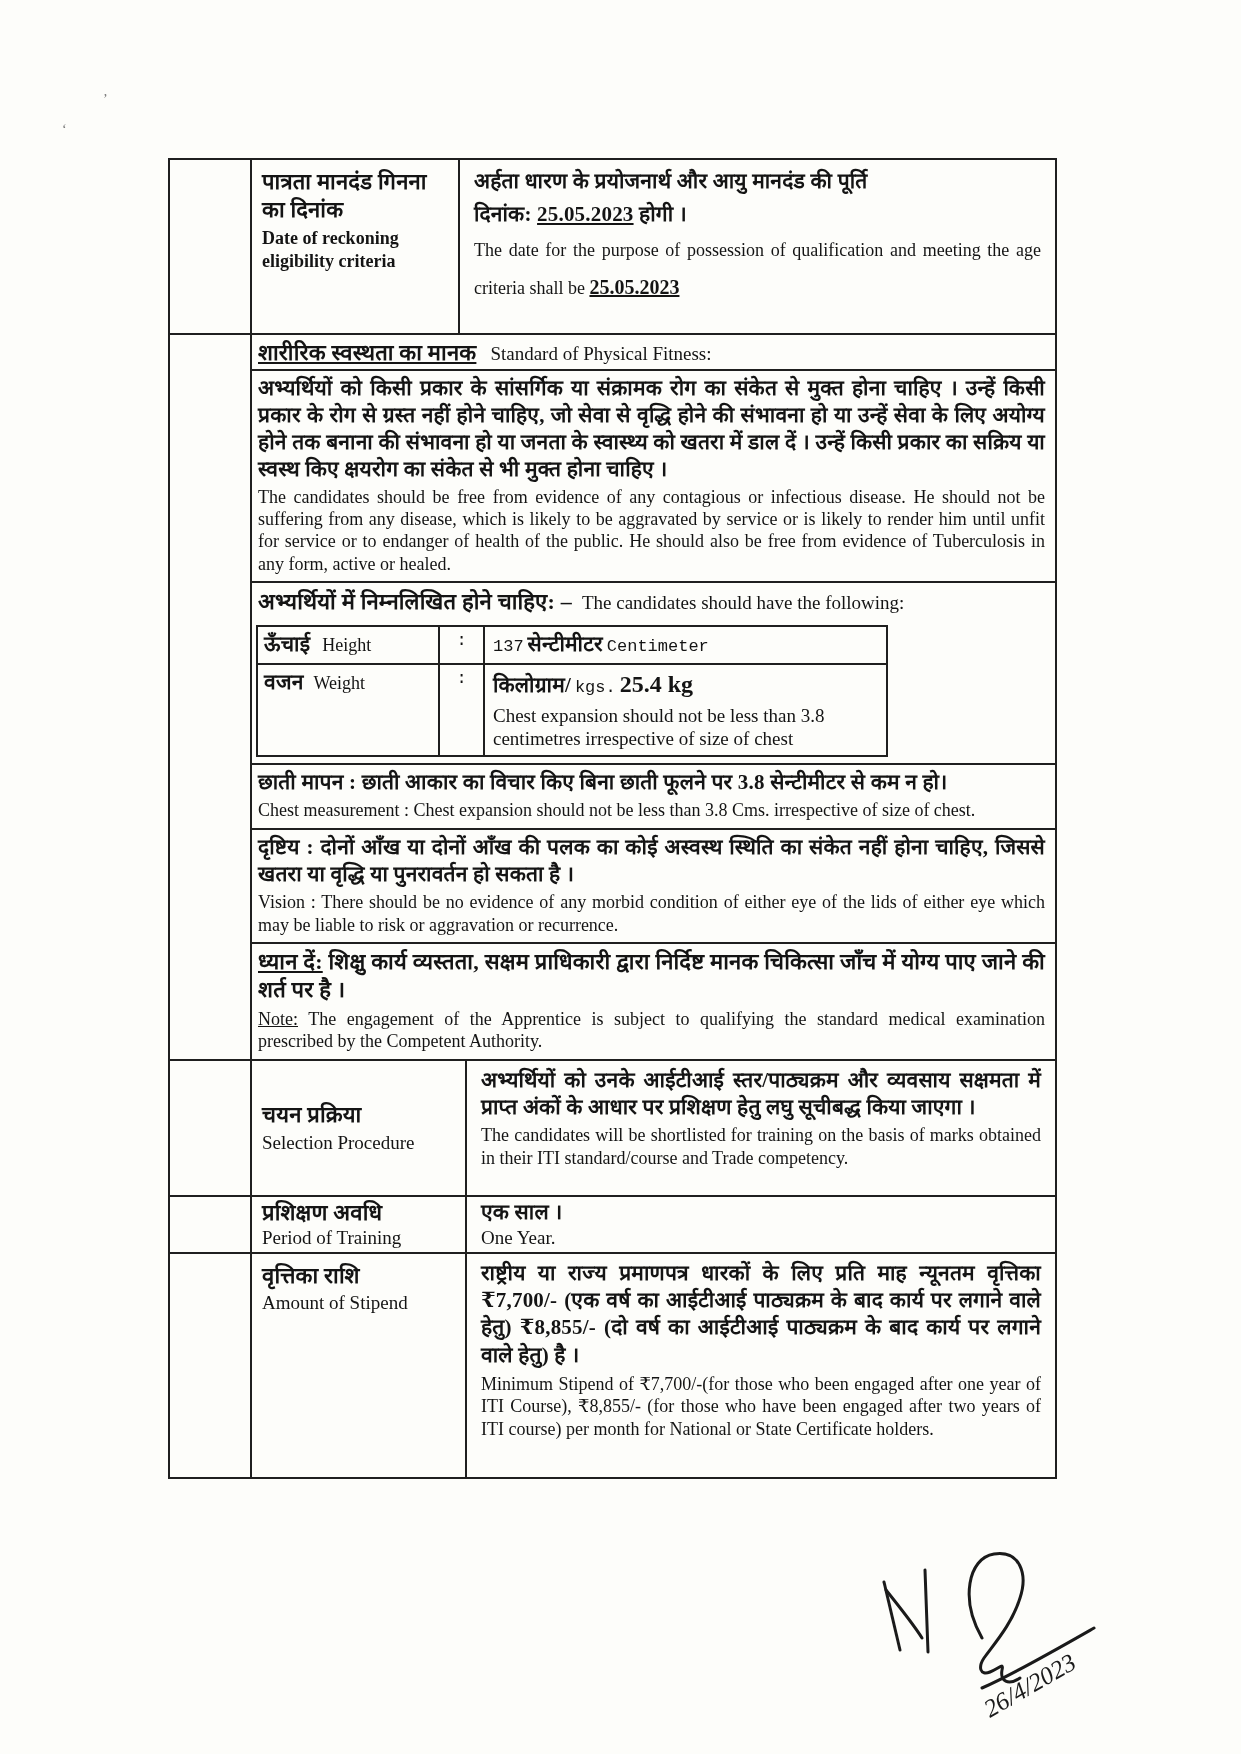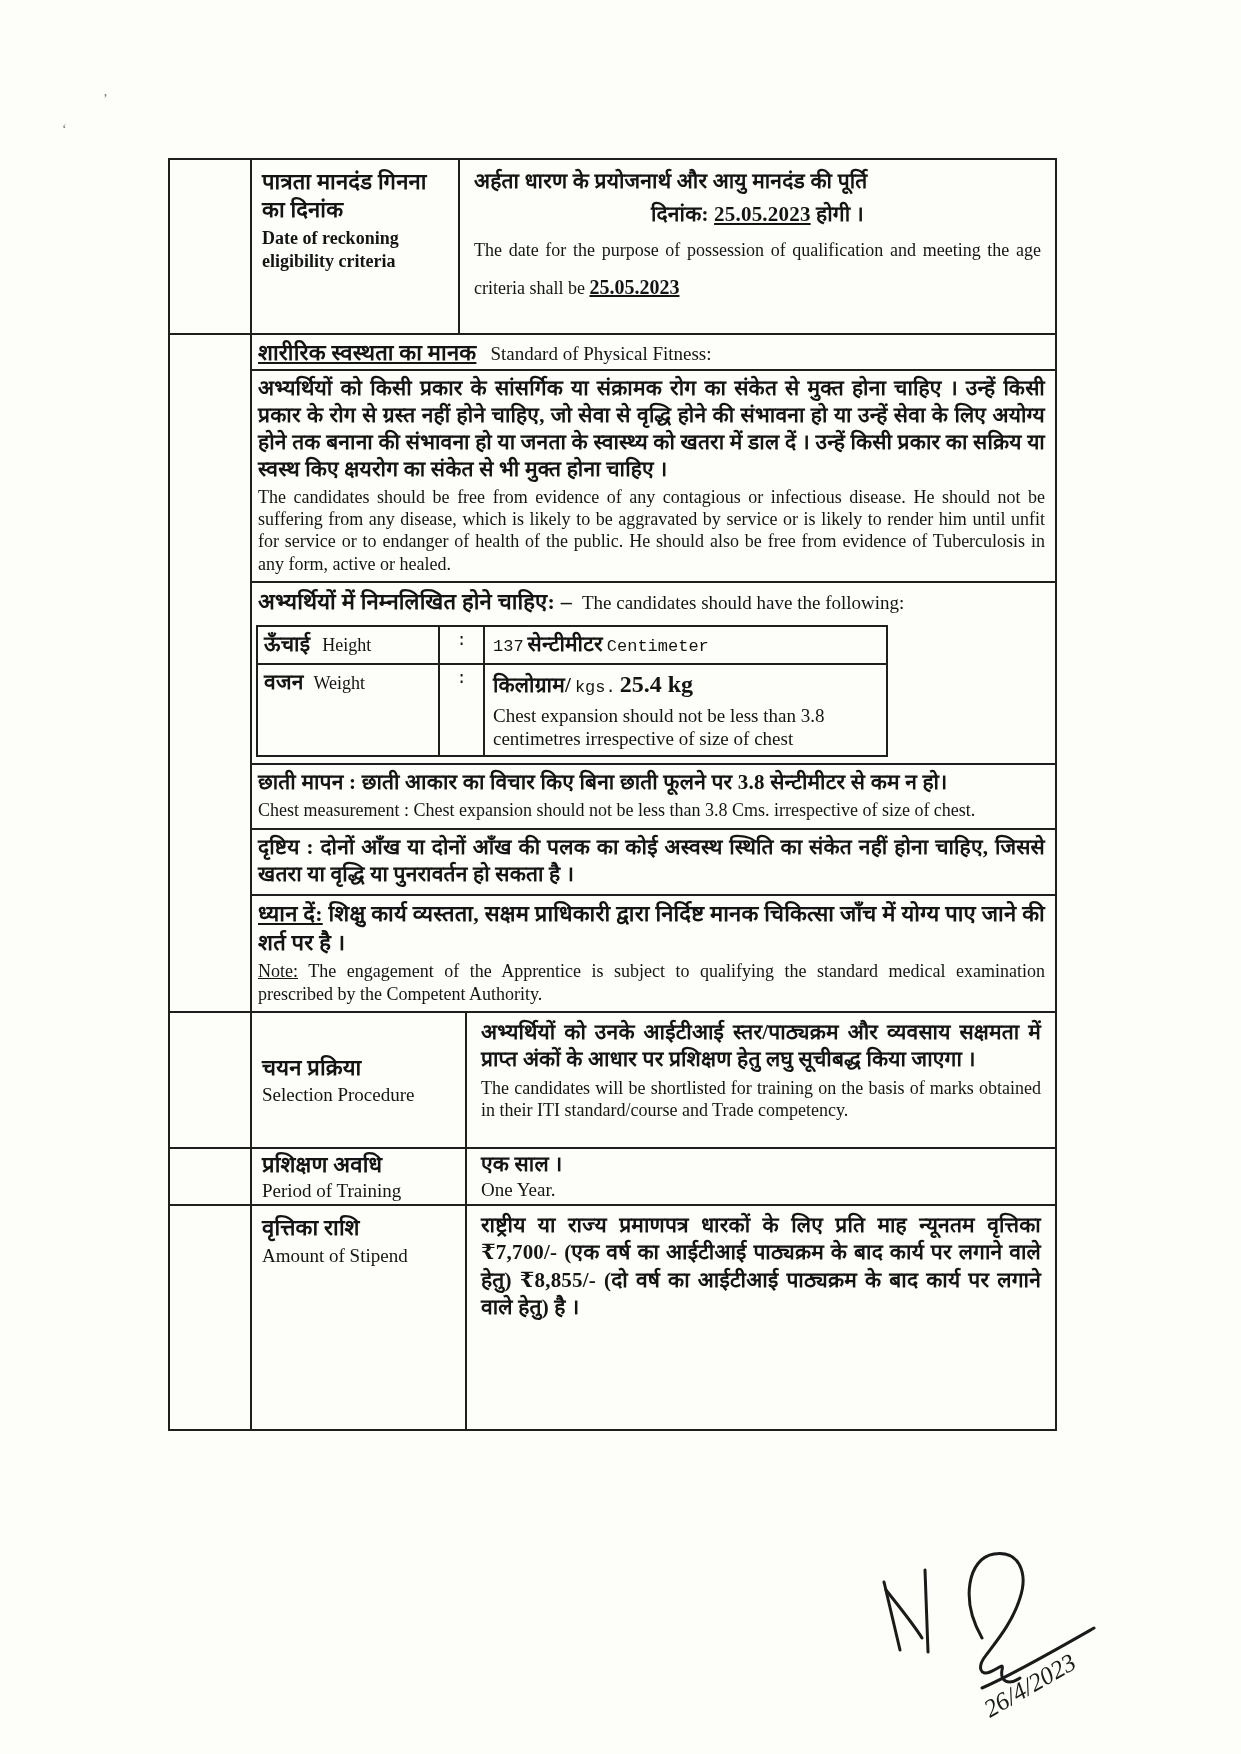--- a/index.html
+++ b/index.html
@@ -81,21 +81,21 @@
   <div class="doc-table">
 
     <div class="row row-reckoning">
       <div class="col-narrow"></div>
       <div class="col-label w1">
         <div class="hi-bold">पात्रता मानदंड गिनना का दिनांक</div>
         <div class="en-bold" style="margin-top:4px;">Date of reckoning eligibility criteria</div>
       </div>
       <div class="col-content">
         <div class="hi just">अर्हता धारण के प्रयोजनार्थ और आयु मानदंड की पूर्ति</div>
-        <div class="hi" style="margin-top:6px;text-align:center;">
+        <div class="hi" style="margin-top:6px;">
           <span>दिनांक:</span>
           <span class="reck-date-hi">25.05.2023</span>
           <span>होगी ।</span>
         </div>
         <div class="en reck-en just">
           <span>The date for the purpose of possession of qualification and meeting the age criteria shall be</span>
           <span class="reck-date-en">25.05.2023</span>
         </div>
       </div>
     </div>
@@ -147,20 +147,21 @@
           </div>
         </div>
 
         <div class="box" style="margin-top:6px;">
           <div class="hi just">छाती मापन : छाती आकार का विचार किए बिना छाती फूलने पर 3.8 सेन्टीमीटर से कम न हो।</div>
           <div class="en just" style="margin-top:3px;">Chest measurement  :  Chest expansion should not be less than 3.8 Cms.  irrespective of size of chest.</div>
         </div>
 
         <div class="box">
           <div class="hi just">दृष्टिय : दोनों आँख या दोनों आँख की पलक का कोई अस्वस्थ स्थिति का संकेत नहीं होना चाहिए, जिससे खतरा या वृद्धि या पुनरावर्तन हो सकता है ।</div>
+          <div class="en just" style="margin-top:3px;">Vision : There should be no evidence of any morbid condition of either eye of the lids of either eye which may be liable to risk or aggravation or recurrence.</div>
         </div>
 
         <div class="box">
           <div class="note-hi just">
             <span class="u">ध्यान दें:</span>
             <span>शिक्षु कार्य व्यस्तता, सक्षम प्राधिकारी द्वारा निर्दिष्ट मानक चिकित्सा जाँच में योग्य पाए जाने की शर्त पर है ।</span>
           </div>
           <div class="en just" style="margin-top:3px;">
             <span class="u">Note:</span>
             <span>The engagement of the Apprentice is subject to qualifying the standard medical examination prescribed by the Competent Authority.</span>
@@ -195,20 +196,21 @@
     </div>
 
     <div class="row row-stipend">
       <div class="col-narrow"></div>
       <div class="col-label w2">
         <div class="hi-bold">वृत्तिका राशि</div>
         <div class="en" style="font-size:19px;margin-top:2px;">Amount of Stipend</div>
       </div>
       <div class="col-content">
         <div class="hi just">राष्ट्रीय या राज्य प्रमाणपत्र धारकों के लिए प्रति माह न्यूनतम वृत्तिका ₹7,700/- (एक वर्ष का आईटीआई पाठ्यक्रम के बाद कार्य पर लगाने वाले हेतु) ₹8,855/- (दो वर्ष का आईटीआई पाठ्यक्रम के बाद कार्य पर लगाने वाले हेतु) है ।</div>
+        <div class="en just" style="margin-top:4px;">Minimum Stipend of ₹7,700/-(for those who been engaged after one year of ITI Course), ₹8,855/- (for those who have been engaged after two years of ITI course) per month for National or State Certificate holders.</div>
       </div>
     </div>
 
   </div>
 
   <svg class="signature" viewBox="0 0 290 200">
     <g fill="none" stroke="#1a1a1a" stroke-width="3" stroke-linecap="round">
       <path d="M22,42 L38,110"></path>
       <path d="M24,50 C40,70 52,85 60,98"></path>
       <path d="M63,30 L66,112"></path>

